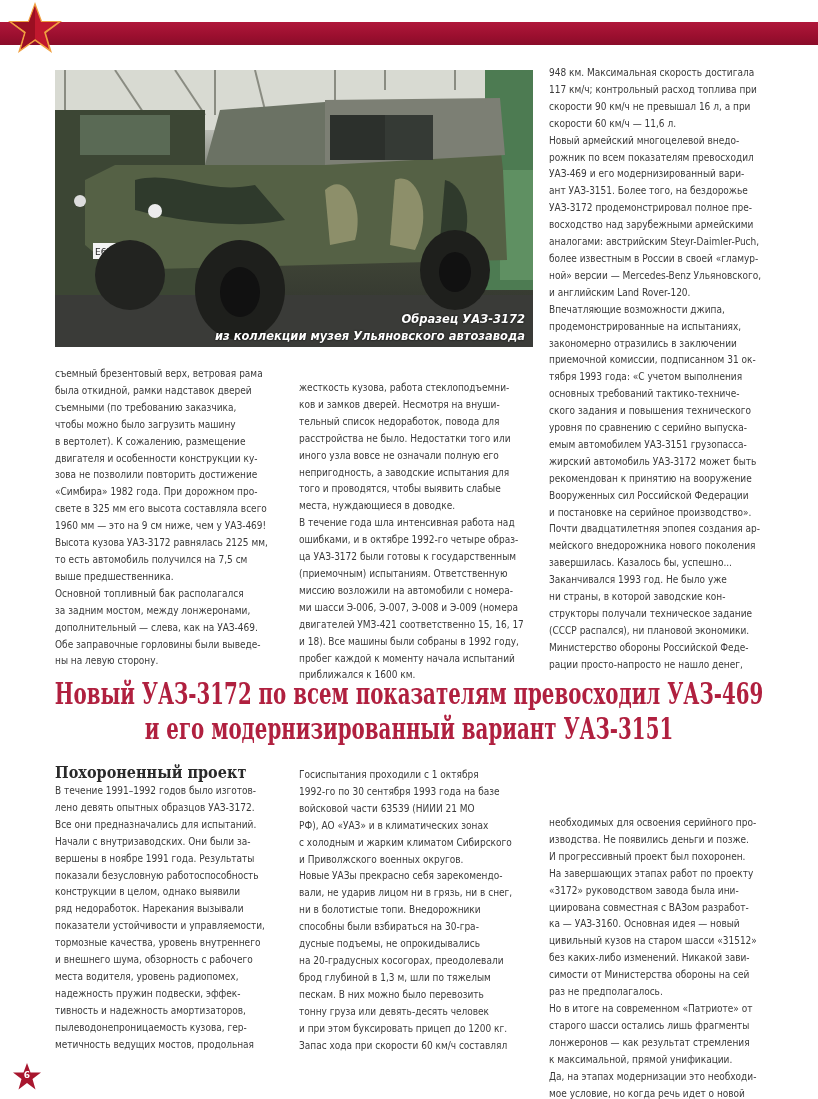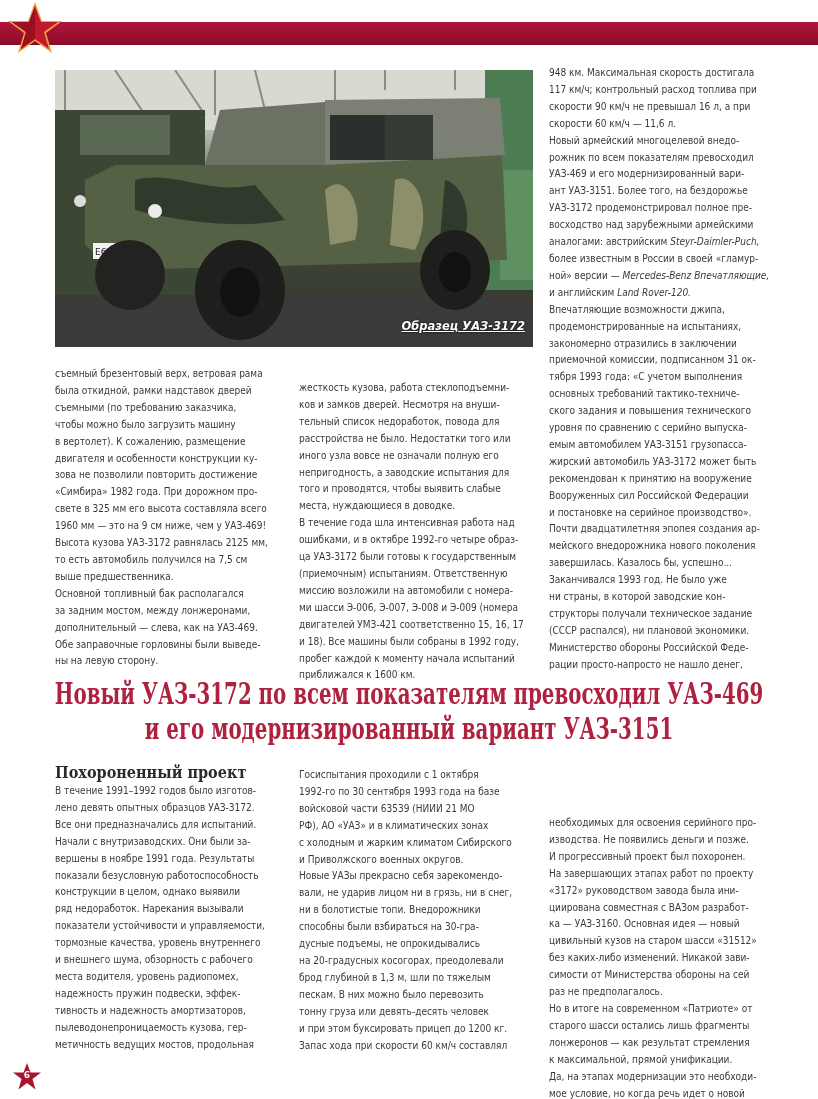--- a/index.html
+++ b/index.html
@@ -18,26 +18,26 @@
     color: #fff; font-family: "DejaVu Sans", sans-serif; font-weight: bold; font-size: 13px;
     letter-spacing: 0.5px; font-style: italic; margin-top: 33px;
   }
   .photo {
     position: absolute; left: 55px; top: 70px; width: 478px; height: 277px;
     background: linear-gradient(180deg, #dcdcd6 0%, #c9cbc4 18%, #6e7468 40%, #3d4235 70%, #2e302c 100%);
     overflow: hidden;
   }
   .photo svg { position: absolute; left: 0; top: 0; }
   .photo-caption {
-    position: absolute; right: 8px; bottom: 12px; text-align: right;
+    position: absolute; right: 8px; bottom: 2px; text-align: right;
     color: #ffffff; font-style: italic; font-weight: bold; font-size: 11.5px; line-height: 17px;
-    font-family: "DejaVu Sans", sans-serif; text-shadow: 0 0 2px #000; text-decoration: underline;
+    font-family: "DejaVu Sans", sans-serif; text-shadow: 0 0 2px #000;
   }
   .col { position: absolute; font-size: 10px; line-height: 16.9px; white-space: pre-line; }
-  .col .it { font-style: italic; }
+  .col .it { }
   .pull-quote-wrap { position: absolute; left: -150px; top: 676px; width: 1118px; text-align: center;
     color: #b0203f; font-family: "DejaVu Serif", serif; font-size: 30px; line-height: 35px; font-weight: bold;
     transform: scaleX(0.66); transform-origin: 559px 0; white-space: pre-line; }
   .section-heading {
     position: absolute; left: 55px; top: 762px; font-family: "DejaVu Serif", serif; font-weight: bold;
     font-size: 17px; color: #2a2a2a; transform: scaleX(0.85); transform-origin: left top;
   }
   .page-star { position: absolute; left: 12px; top: 1062px; width: 30px; height: 29px; }
   .page-num {
     position: absolute; left: 12px; top: 1070px; width: 30px; text-align: center;
@@ -87,20 +87,21 @@
     <rect x="38" y="173" width="30" height="16" fill="#f4f4f4"></rect>
     <text x="40" y="185" font-size="9" fill="#222" font-family="DejaVu Sans, sans-serif">Е675УН73</text>
     <ellipse cx="185" cy="220" rx="45" ry="50" fill="#1e1f1c"></ellipse>
       <ellipse cx="185" cy="222" rx="20" ry="25" fill="#111"></ellipse>
     <ellipse cx="400" cy="200" rx="35" ry="40" fill="#1e1f1c"></ellipse>
       <ellipse cx="400" cy="202" rx="16" ry="20" fill="#111"></ellipse>
     <ellipse cx="75" cy="205" rx="35" ry="35" fill="#222320"></ellipse>
   </svg>
   <div class="photo-caption">
     <div>Образец УАЗ-3172</div>
+    <div>из коллекции музея Ульяновского автозавода</div>
   </div>
 </div>
 
 <div class="col" style="left:55px; top:366px; width:240px;">съемный брезентовый верх, ветровая рама
 была откидной, рамки надставок дверей
 съемными (по требованию заказчика,
 чтобы можно было загрузить машину
 в вертолет). К сожалению, размещение
 двигателя и особенности конструкции ку-
 зова не позволили повторить достижение
@@ -138,21 +139,21 @@
 скорости 90 км/ч не превышал 16 л, а при
 скорости 60 км/ч — 11,6 л.
 Новый армейский многоцелевой внедо-
 рожник по всем показателям превосходил
 УАЗ-469 и его модернизированный вари-
 ант УАЗ-3151. Более того, на бездорожье
 УАЗ-3172 продемонстрировал полное пре-
 восходство над зарубежными армейскими
 аналогами: австрийским </span><span class="it">Steyr-Daimler-Puch,</span><span>
 более известным в России в своей «гламур-
-ной» версии — </span><span class="it">Mercedes-Benz Впечатляющие,</span><span>
+ной» версии — </span><span class="it">Mercedes-Benz Ульяновского,</span><span>
 и английским </span><span class="it">Land Rover-120.</span><span>
 Впечатляющие возможности джипа,
 продемонстрированные на испытаниях,
 закономерно отразились в заключении
 приемочной комиссии, подписанном 31 ок-
 тября 1993 года: «С учетом выполнения
 основных требований тактико-техниче-
 ского задания и повышения технического
 уровня по сравнению с серийно выпуска-
 емым автомобилем УАЗ-3151 грузопасса-

